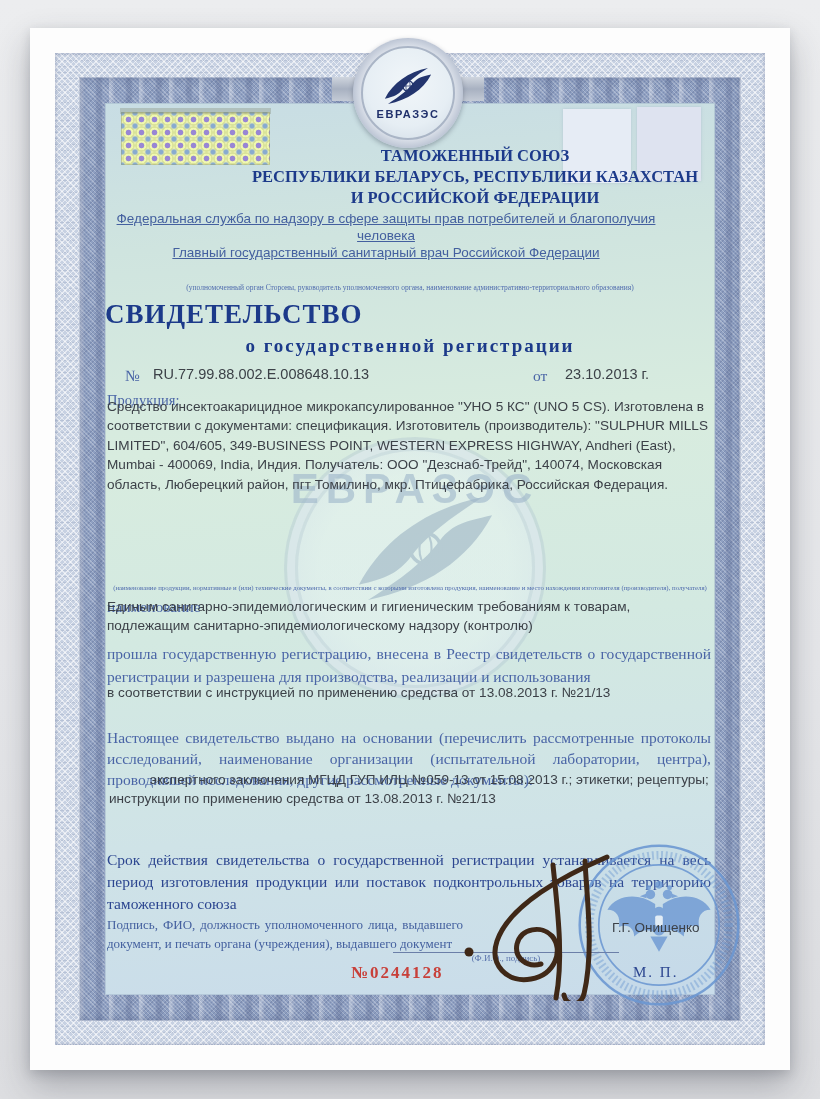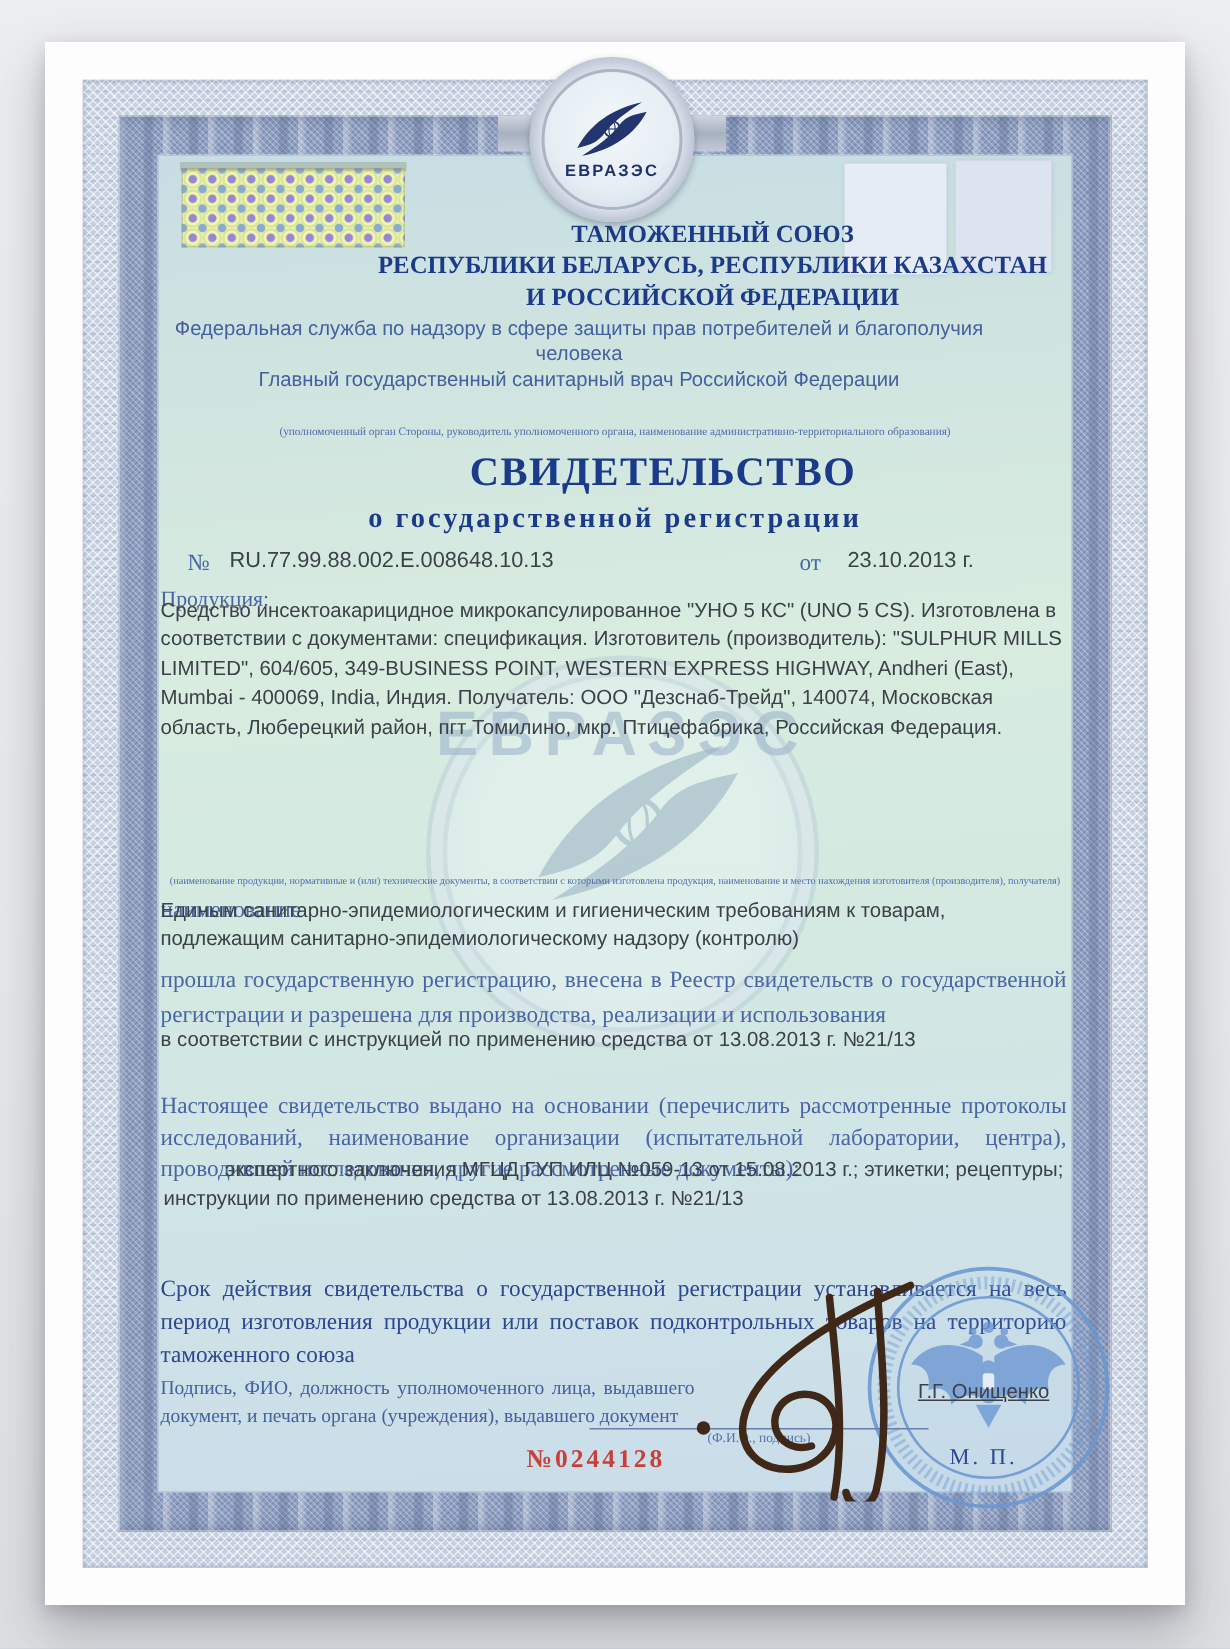--- a/index.html
+++ b/index.html
@@ -47,23 +47,23 @@
 
   
   .watermark{left:190px;top:345px;width:240px;height:240px;border-radius:50%;z-index:1;
         background:radial-gradient(circle,rgba(240,248,250,.38) 55%,rgba(225,236,242,.5) 72%,rgba(200,215,228,.25) 100%);
         box-shadow:0 0 0 8px rgba(236,244,247,.5),0 0 0 11px rgba(172,192,206,.35),inset 0 0 0 3px rgba(172,192,206,.3);}
   .wm-text{left:28px;top:362px;width:564px;text-align:center;z-index:2;
         font-family:"Liberation Sans",sans-serif;font-weight:bold;font-size:42px;letter-spacing:7px;
         color:rgba(158,183,202,.62);}
   .wm-bird{left:238px;top:388px;z-index:1;opacity:.5;} .typed{font-family:"Liberation Sans",sans-serif;color:#3c4148;}
   .hdr{left:0;width:644px;text-align:center;font-weight:bold;font-size:16.5px;line-height:21px;color:#1c3a8a;z-index:3;padding-left:48px;}
-  .agency{left:0;width:562px;text-align:center;font-family:"Liberation Sans",sans-serif;font-size:13.5px;line-height:17px;color:#44609f;z-index:3;}
+  .agency{left:0;width:562px;text-align:center;font-family:"Liberation Sans",sans-serif;font-size:13.5px;line-height:17px;color:#44609f;z-index:3;text-decoration:underline;}
   .tinycap{left:0;width:610px;text-align:center;font-size:7.5px;color:#506cae;z-index:3;}
-  .title-main{left:0;width:610px;text-align:center;font-weight:bold;font-size:27px;letter-spacing:1px;color:#1c3a8a;z-index:3;padding-left:32px;}
+  .title-main{left:0;width:610px;text-align:left;font-weight:bold;font-size:27px;letter-spacing:1px;color:#1c3a8a;z-index:3;}
   .title-sub{left:0;width:610px;text-align:center;font-weight:bold;font-size:19px;letter-spacing:2px;color:#1c3a8a;z-index:3;}
   .preprint{font-size:15.5px;color:#4a65a6;z-index:2;}
   .para-j{text-align:justify;}
   .typed13{font-size:13.6px;line-height:19.4px;z-index:4;}
   .sig-note{font-size:13px;line-height:18.5px;color:#44609f;text-align:justify;}
   .serial{font-size:17px;letter-spacing:2px;color:#c8403a;font-weight:bold;z-index:5;}
   .sigline{border-top:1px solid #6b7fa8;z-index:6;}
   .sigline-cap{text-align:center;font-size:9px;color:#5b74ad;}
   .mp{font-size:15px;color:#2c4690;letter-spacing:2px;z-index:6;}
   .stamp{z-index:4;opacity:.88;}
@@ -166,21 +166,21 @@
 
           <svg class="abs signature" style="left:352px;top:748px;" width="162" height="150" viewBox="0 0 162 150">
             <g fill="none" stroke="#3f2817" stroke-width="5" stroke-linecap="round">
               <path d="M150,6 C108,24 52,54 40,90 C32,114 50,132 74,128 C98,124 107,99 95,85 C85,74 64,77 60,93 C57,107 70,117 84,113"></path>
               <path d="M96,14 C100,55 107,105 99,147"></path>
               <path d="M128,10 C130,50 137,100 127,143 C123,157 109,155 107,144"></path>
             </g>
             <circle cx="12" cy="101" r="4.5" fill="#3f2817"></circle>
           </svg>
 
-          <div class="abs typed" style="left:507px;top:817px;font-size:13.5px;z-index:6;text-decoration:underline;">Г.Г. Онищенко</div>
+          <div class="abs typed" style="left:507px;top:817px;font-size:13.5px;z-index:6;">Г.Г. Онищенко</div>
 
           <div class="abs sigline" style="left:288px;top:849px;width:226px;">
             <div class="sigline-cap">(Ф.И.О., подпись)</div>
           </div>
 
           <div class="abs serial" style="left:246px;top:860px;">№0244128</div>
           <div class="abs mp" style="left:528px;top:861px;">М. П.</div>
 
         </div>
       </div>

